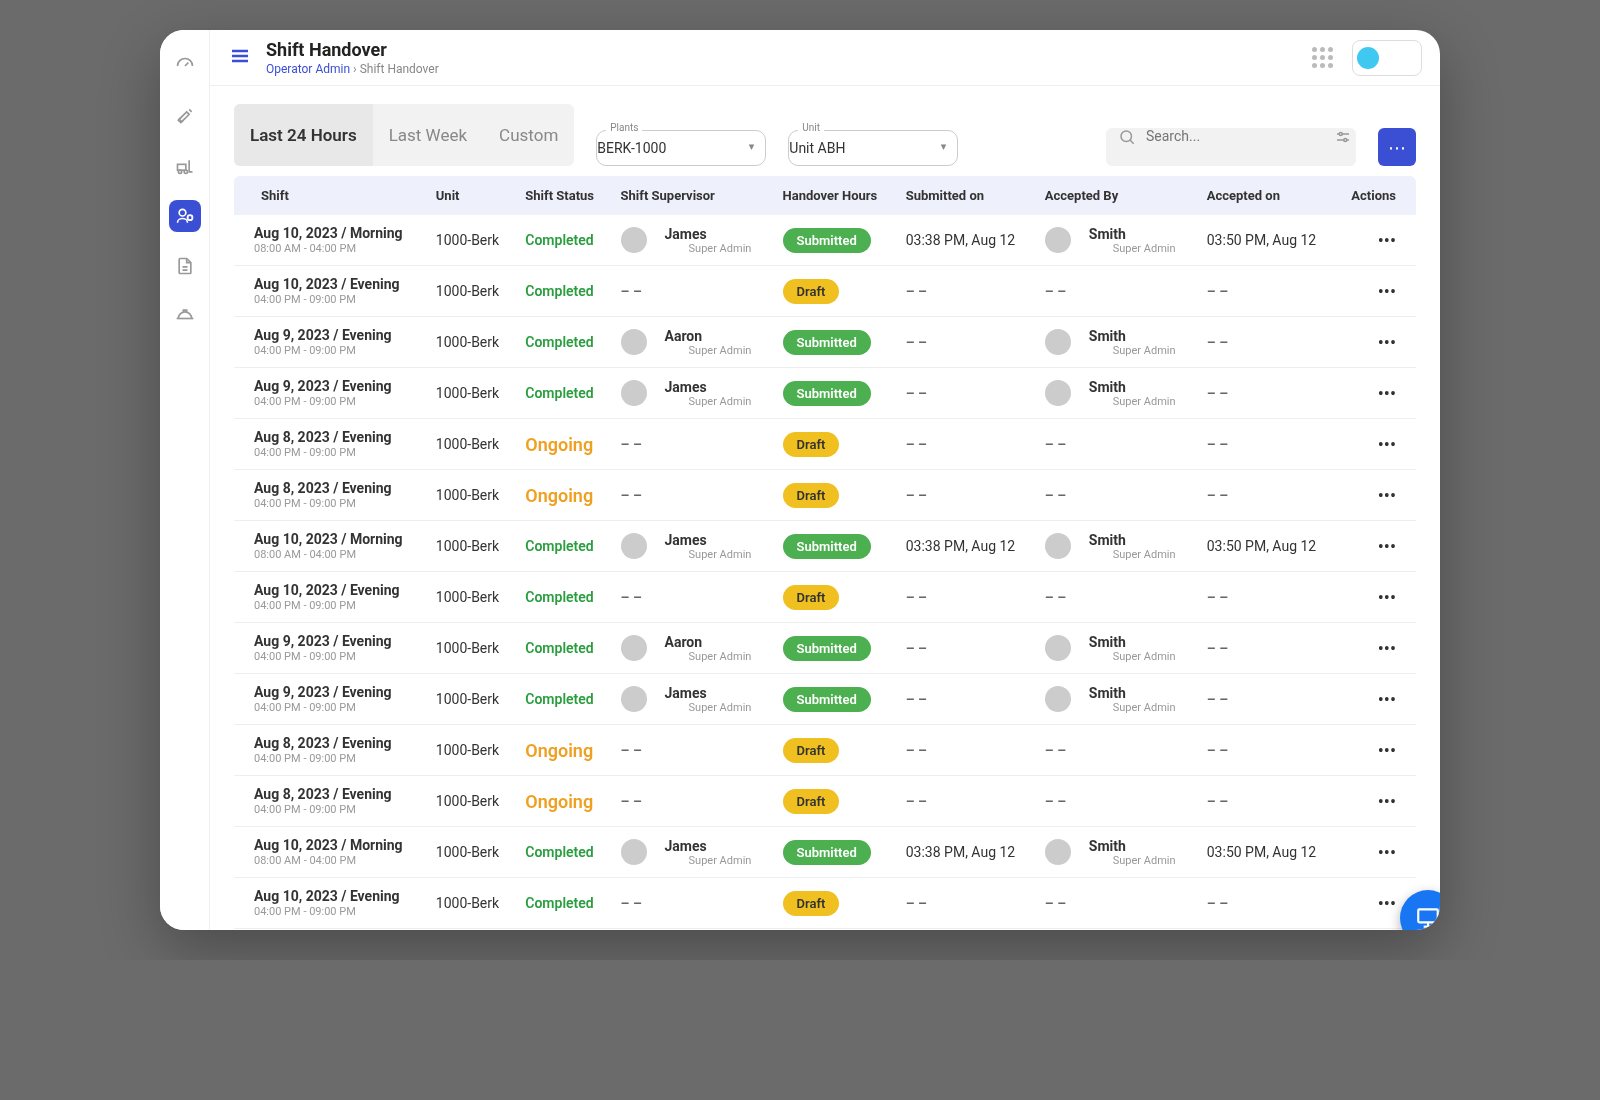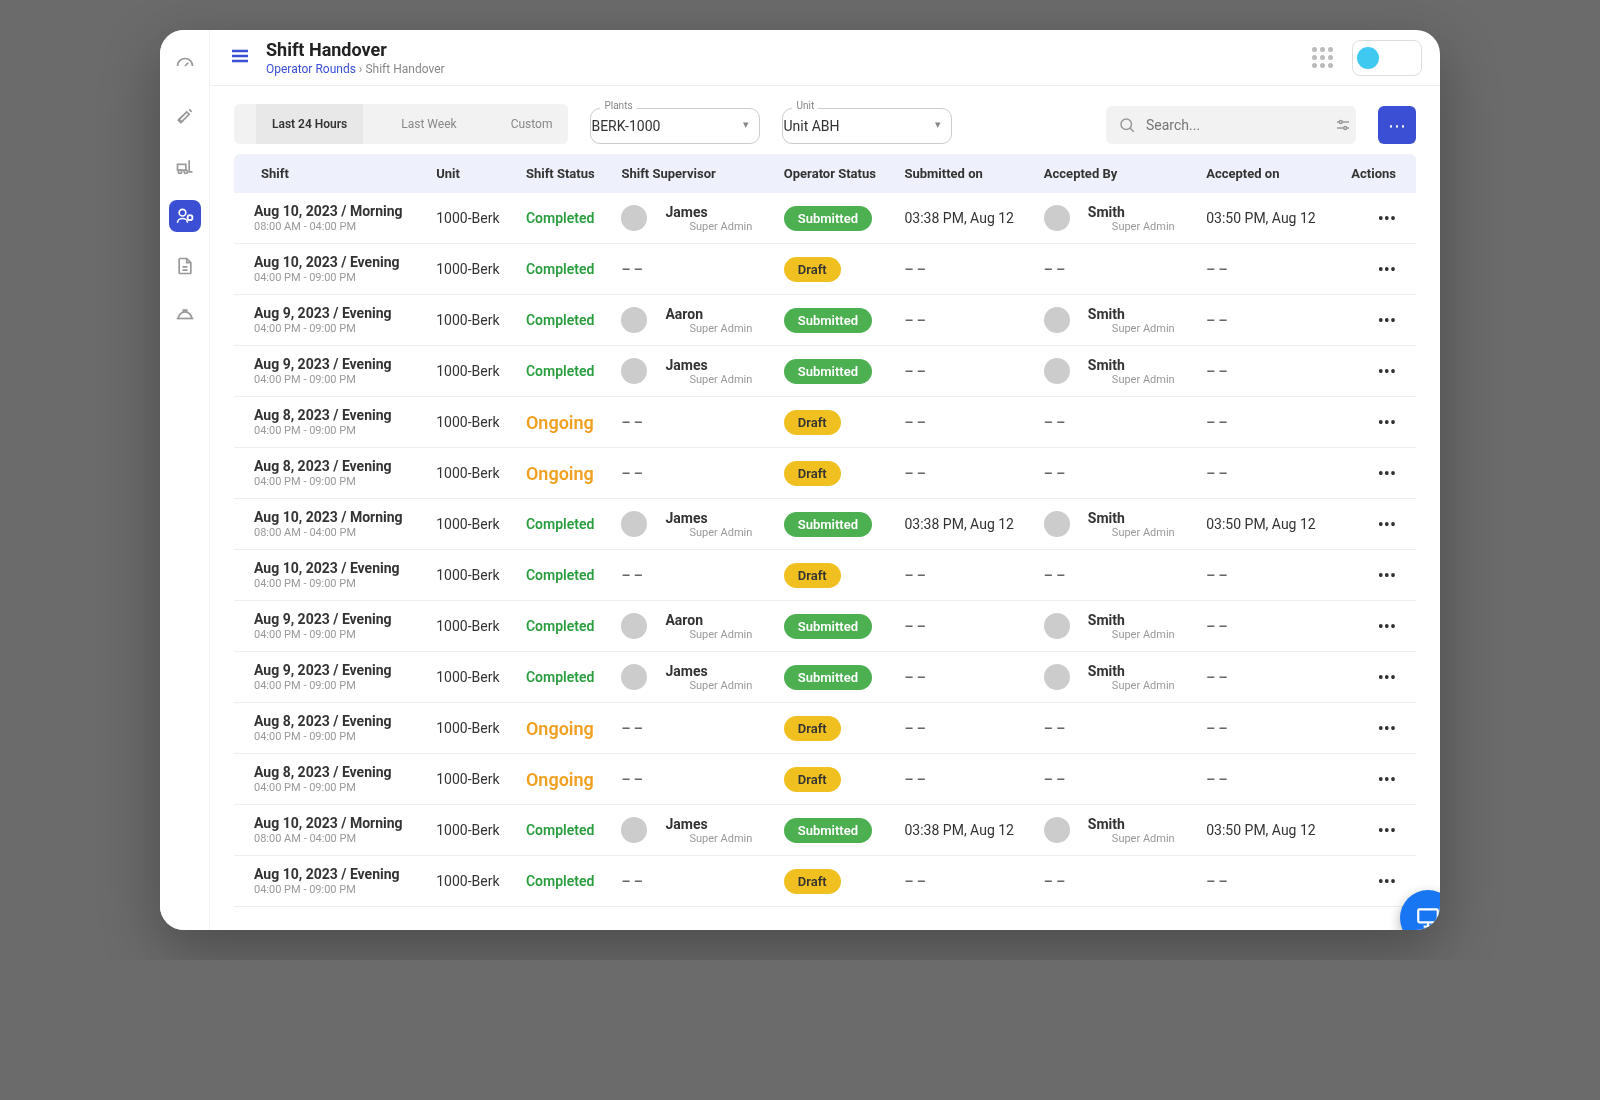--- a/index.html
+++ b/index.html
@@ -14,28 +14,28 @@
 .titleblock { flex:1; }
 .page-title { font-size:18px; font-weight:700; color:#222; }
 .breadcrumb { font-size:12px; color:#888; margin-top:2px; }
 .breadcrumb a { color:#3b4fd4; text-decoration:none; }
 .apps-icon { width:32px; height:32px; display:grid; grid-template-columns:repeat(3,5px); grid-template-rows:repeat(3,5px); gap:3px; align-content:center; justify-content:center; cursor:pointer; }
 .apps-icon span { width:5px; height:5px; background:#bbb; border-radius:50%; }
 .avatar-pill { width:70px; height:36px; border:1px solid #ddd; border-radius:8px; display:flex; align-items:center; padding-left:4px; cursor:pointer; }
 .avatar-pill .av { width:22px; height:22px; border-radius:50%; background:#3fc9f0; }
 .controls { padding:18px 24px 10px; display:flex; align-items:flex-end; gap:22px; }
 .seg { display:flex; background:#f2f2f2; border-radius:6px; overflow:hidden; }
-.seg button { border:none; background:transparent; padding:13px 16px; font-size:12px; color:#888; cursor:pointer;margin-left:22px; }
+.seg button { border:none; background:transparent; padding:21px 16px; font-size:17px; color:#888; cursor:pointer; }
 .seg button.active { background:#e8e8e8; color:#333; font-weight:600; }
 .dd { position:relative; }
 .dd-label { position:absolute; top:-8px; left:10px; background:#fff; font-size:10px; color:#888; padding:0 4px; }
 .dd select { border:1px solid #ccc; border-radius:10px; padding:9px 36px 9px 0; font-size:14px; color:#333; appearance:none; background:#fff; min-width:170px; cursor:pointer; }
 .dd::after { content:"▾"; position:absolute; right:12px; top:10px; color:#888; font-size:11px; pointer-events:none; }
 .spacer { flex:1; }
-.search { display:flex; align-items:center; background:#f2f2f2; border-radius:6px; padding:0 12px; height:38px; width:250px; }
+.search { display:flex; align-items:flex-start; background:#f2f2f2; border-radius:6px; padding:0 12px; height:38px; width:250px; }
 .search svg { color:#999; flex:none; }
 .search input { border:none; background:transparent; outline:none; flex:1; padding:0 10px; font-size:14px; color:#666; }
 .more-btn { width:38px; height:38px; background:#3b4fd4; border:none; border-radius:6px; color:#fff; font-size:18px; cursor:pointer; }
 .tablewrap { flex:1; overflow-y:auto; padding:0 24px 20px; }
 table { width:100%; border-collapse:collapse; }
 thead th { text-align:left; font-size:13px; font-weight:700; color:#333; padding:12px 10px; background:#eef0fb; position:sticky; top:0; }
 thead th:first-child { border-top-left-radius:6px; padding-left:27px; }
 thead th:last-child { border-top-right-radius:6px; text-align:right; padding-right:20px; }
 tbody tr { border-bottom:1px solid #eee; }
 tbody td { padding:10px 10px; font-size:14px; color:#333; vertical-align:middle; }
@@ -109,21 +109,21 @@
   <div class="main">
     <div class="header">
       <div class="burger"><svg width="24" height="24" viewBox="0 0 24 24" fill="none" stroke="currentColor" stroke-width="2.5">
             <line x1="4" y1="7" x2="20" y2="7"></line>
             <line x1="4" y1="12" x2="20" y2="12"></line>
             <line x1="4" y1="17" x2="20" y2="17"></line>
           </svg></div>
       <div class="titleblock">
         <div class="page-title">Shift Handover</div>
         <div class="breadcrumb">
-          <a href="#">Operator Rounds</a>
+          <a href="#">Operator Admin</a>
           <span>›</span>
           <span>Shift Handover</span>
         </div>
       </div>
       <div class="apps-icon">
           <span></span>
           <span></span>
           <span></span>
           <span></span>
           <span></span>
@@ -169,21 +169,21 @@
     </div>
 
     <div class="tablewrap">
       <table>
         <thead>
             <tr id="thead-row">
               <th>Shift</th>
               <th>Unit</th>
               <th>Shift Status</th>
               <th>Shift Supervisor</th>
-              <th>Operator Status</th>
+              <th>Handover Hours</th>
               <th>Submitted on</th>
               <th>Accepted By</th>
               <th>Accepted on</th>
               <th>Actions</th>
             </tr>
           </thead>
         <tbody id="tbody">
             <tr>
               <td>
                 <div class="shift-main">Aug 10, 2023 / Morning</div>

